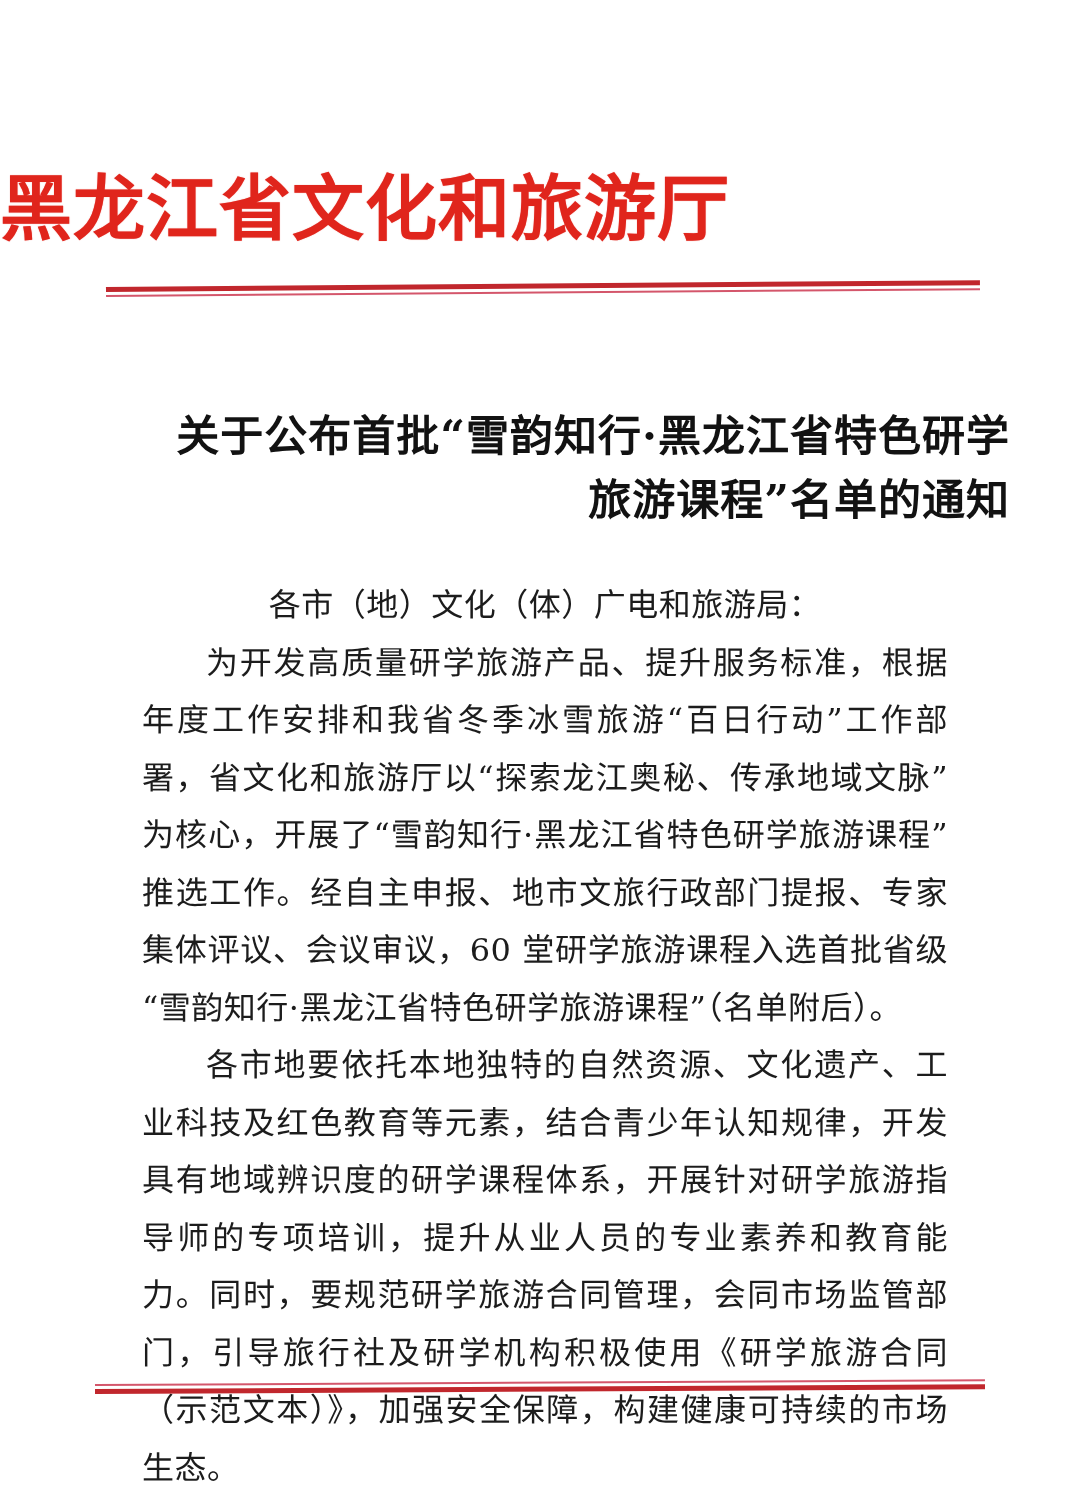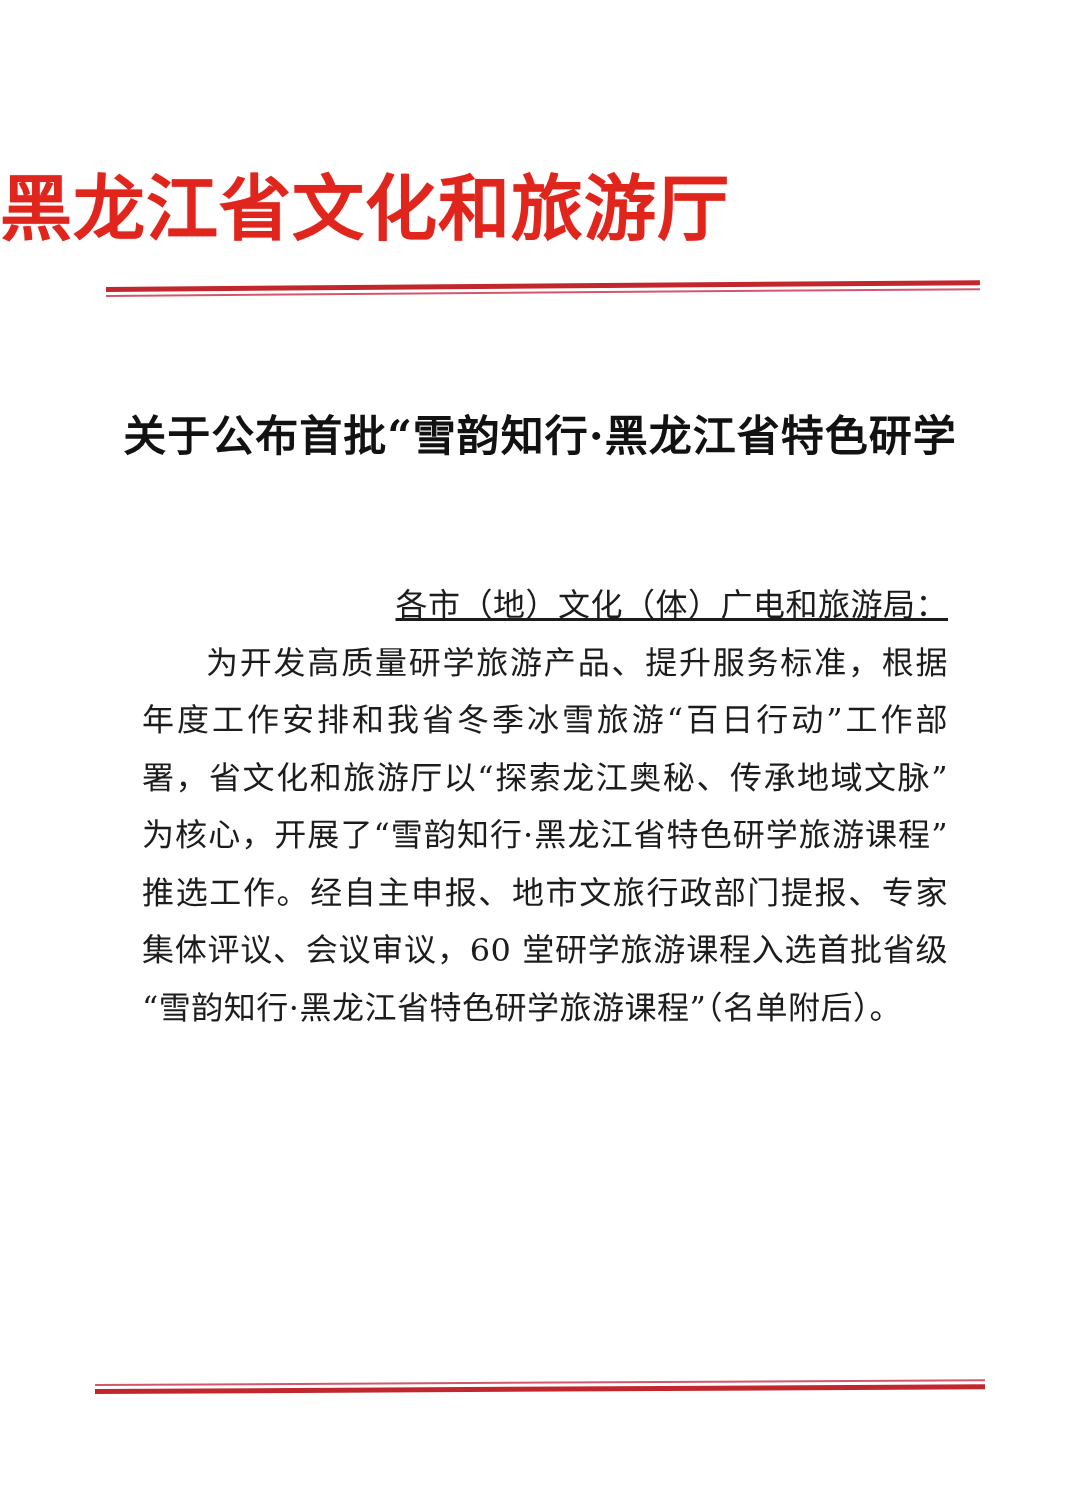--- a/index.html
+++ b/index.html
@@ -54,43 +54,42 @@
     left: 95px;
     width: 890px;
     transform: rotate(-0.3deg);
   }
 
   .doc-title {
     position: absolute;
     top: 404px;
     left: 70px;
     right: 70px;
-    text-align: center;
+    text-align: right;
     font-size: 43px;
     line-height: 64px;
     font-weight: 700;
     color: #121212;
     letter-spacing: 1px;
   }
   .doc-title .title-line { display: block; white-space: nowrap; }
 
   .doc-body {
     position: absolute;
     top: 577px;
     left: 142px;
     width: 806px;
     font-size: 32px;
     line-height: 57.5px;
     color: var(--ink);
     letter-spacing: 0.5px;
   }
   .salutation {
-    text-align: right;
+    text-align: center;
     white-space: nowrap;
-    text-decoration: underline;
   }
   .para {
     text-indent: 2em;
     text-align: justify;
     text-justify: inter-ideograph;
   }
 </style>
 </head>
 <body>
 
@@ -99,26 +98,28 @@
   <h1 class="doc-header">黑龙江省文化和旅游厅</h1>
 
   <div class="sep sep-top">
     <div class="bar-thick"></div>
     <div class="bar-gap"></div>
     <div class="bar-thin"></div>
   </div>
 
   <h2 class="doc-title">
     <span class="title-line">关于公布首批“雪韵知行·黑龙江省特色研学</span>
+    <span class="title-line">旅游课程”名单的通知</span>
   </h2>
 
   <div class="doc-body">
     <p class="salutation">各市（地）文化（体）广电和旅游局：</p>
     <div>
         <p class="para">为开发高质量研学旅游产品、提升服务标准，根据年度工作安排和我省冬季冰雪旅游“百日行动”工作部署，省文化和旅游厅以“探索龙江奥秘、传承地域文脉”为核心，开展了“雪韵知行·黑龙江省特色研学旅游课程”推选工作。经自主申报、地市文旅行政部门提报、专家集体评议、会议审议，60 堂研学旅游课程入选首批省级“雪韵知行·黑龙江省特色研学旅游课程”（名单附后）。</p>
+        <p class="para">各市地要依托本地独特的自然资源、文化遗产、工业科技及红色教育等元素，结合青少年认知规律，开发具有地域辨识度的研学课程体系，开展针对研学旅游指导师的专项培训，提升从业人员的专业素养和教育能力。同时，要规范研学旅游合同管理，会同市场监管部门，引导旅行社及研学机构积极使用《研学旅游合同（示范文本）》，加强安全保障，构建健康可持续的市场生态。</p>
       </div>
   </div>
 
   <div class="sep sep-bottom">
     <div class="bar-thin"></div>
     <div class="bar-gap"></div>
     <div class="bar-thick"></div>
   </div>
 
 </div>

